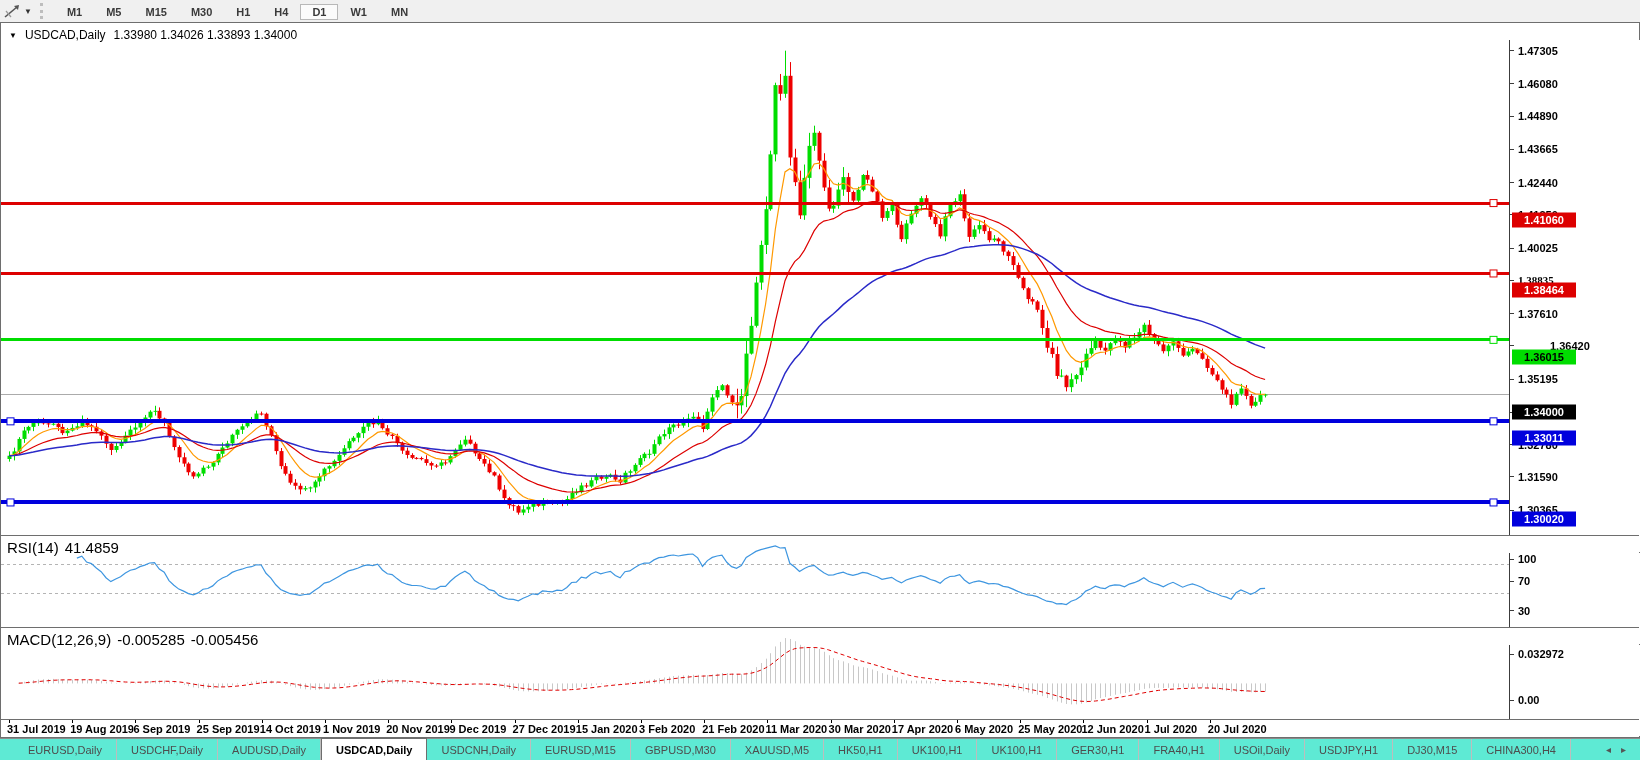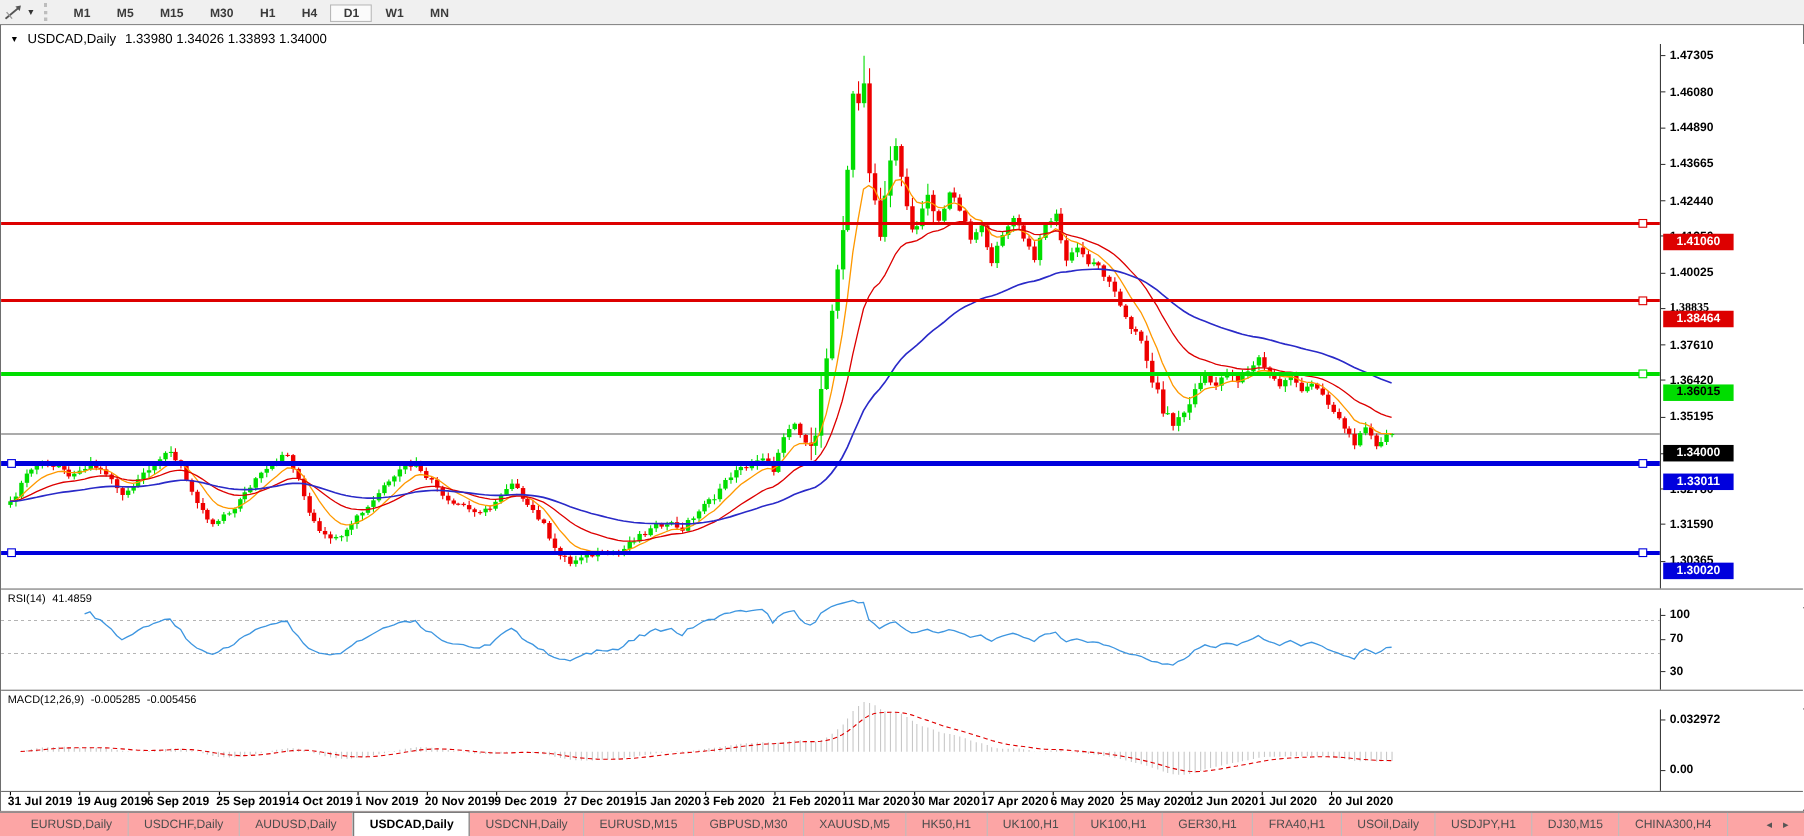--- a/index.html
+++ b/index.html
@@ -21,27 +21,27 @@
   .axis-col{position:absolute;left:1508px;top:17px;width:130px;background:#fff;border-left:1px solid #3c3c3c;}
   .tick-label{position:absolute;left:8px;transform:translateY(-50%);font-size:11px;font-weight:600;color:#000;white-space:nowrap;}
   .tick-mark{position:absolute;left:0;width:4px;height:1px;background:#3c3c3c;}
   .line-badge{position:absolute;left:2px;transform:translateY(-50%);min-width:56px;text-align:center;
               font-size:11px;font-weight:600;padding:1px 4px;line-height:13px;white-space:nowrap;}
   #pane-price{top:0;height:512px;}
   #pane-rsi{top:512px;height:92px;border-top:1px solid #6e6e6e;}
   #pane-macd{top:604px;height:92px;border-top:1px solid #6e6e6e;}
   #chart-title{position:absolute;left:8px;top:5px;font-size:12px;color:#000;display:flex;gap:8px;align-items:center;z-index:5;}
   #chart-title .tri{font-size:8px;}
-  .ind-label{position:absolute;left:6px;top:3px;font-size:10px;color:#000;z-index:5;display:flex;gap:6px;}
+  .ind-label{position:absolute;left:6px;top:3px;font-size:15px;color:#000;z-index:5;display:flex;gap:6px;}
   
   #date-bar{position:absolute;left:0;top:696px;width:1638px;height:17px;background:#fff;border-top:1px solid #6e6e6e;}
   .date-label{position:absolute;top:3px;font-size:11px;font-weight:600;color:#000;white-space:nowrap;}
   .date-tick{position:absolute;top:0;width:1px;height:3px;background:#000;}
   
-  #tab-bar{position:absolute;left:0;top:738px;width:1640px;height:22px;background:#fca5a5;
+  #tab-bar{position:absolute;left:0;top:738px;width:1640px;height:22px;background:#5eead4;
            border-top:1px solid #8a8a8a;display:flex;align-items:stretch;padding-left:14px;box-sizing:border-box;}
   .tab{font-size:11px;color:#4d4d4d;display:flex;align-items:center;padding:0 14px;border-right:1px solid #bdbdbd;
        white-space:nowrap;cursor:default;}
   .tab.active{background:#ffffff;color:#000;border:1px solid #6e6e6e;border-bottom:none;margin-top:-1px;font-weight:600;}
   #tab-arrows{margin-left:auto;display:flex;align-items:center;gap:10px;padding:0 14px;color:#555;font-size:10px;}
 </style>
 </head>
 <body>
 
 <div id="root">
@@ -620,21 +620,21 @@
           <div class="tick-label" style="top: 142.644px;">1.42440</div>
           <div class="tick-mark" style="top: 174.415px;"></div>
           <div class="tick-label" style="top: 174.915px;">1.41250</div>
           <div class="tick-mark" style="top: 207.636px;"></div>
           <div class="tick-label" style="top: 208.136px;">1.40025</div>
           <div class="tick-mark" style="top: 239.907px;"></div>
           <div class="tick-label" style="top: 240.407px; font-family: Liberation Serif, serif;">1.38835</div>
           <div class="tick-mark" style="top: 273.127px;"></div>
           <div class="tick-label" style="top: 273.627px;">1.37610</div>
           <div class="tick-mark" style="top: 305.398px;"></div>
-          <div class="tick-label" style="top: 305.898px;">1.36420</div>
+          <div class="tick-label" style="top: 305.898px; margin-left: 32px;">1.36420</div>
           <div class="tick-mark" style="top: 338.619px;"></div>
           <div class="tick-label" style="top: 339.119px;">1.35195</div>
           <div class="tick-mark" style="top: 371.839px;"></div>
           <div class="tick-label" style="top: 372.339px;">1.33970</div>
           <div class="tick-mark" style="top: 404.11px;"></div>
           <div class="tick-label" style="top: 404.61px;">1.32780</div>
           <div class="tick-mark" style="top: 436.381px;"></div>
           <div class="tick-label" style="top: 436.881px;">1.31590</div>
           <div class="tick-mark" style="top: 469.602px;"></div>
           <div class="tick-label" style="top: 470.102px;">1.30365</div>

